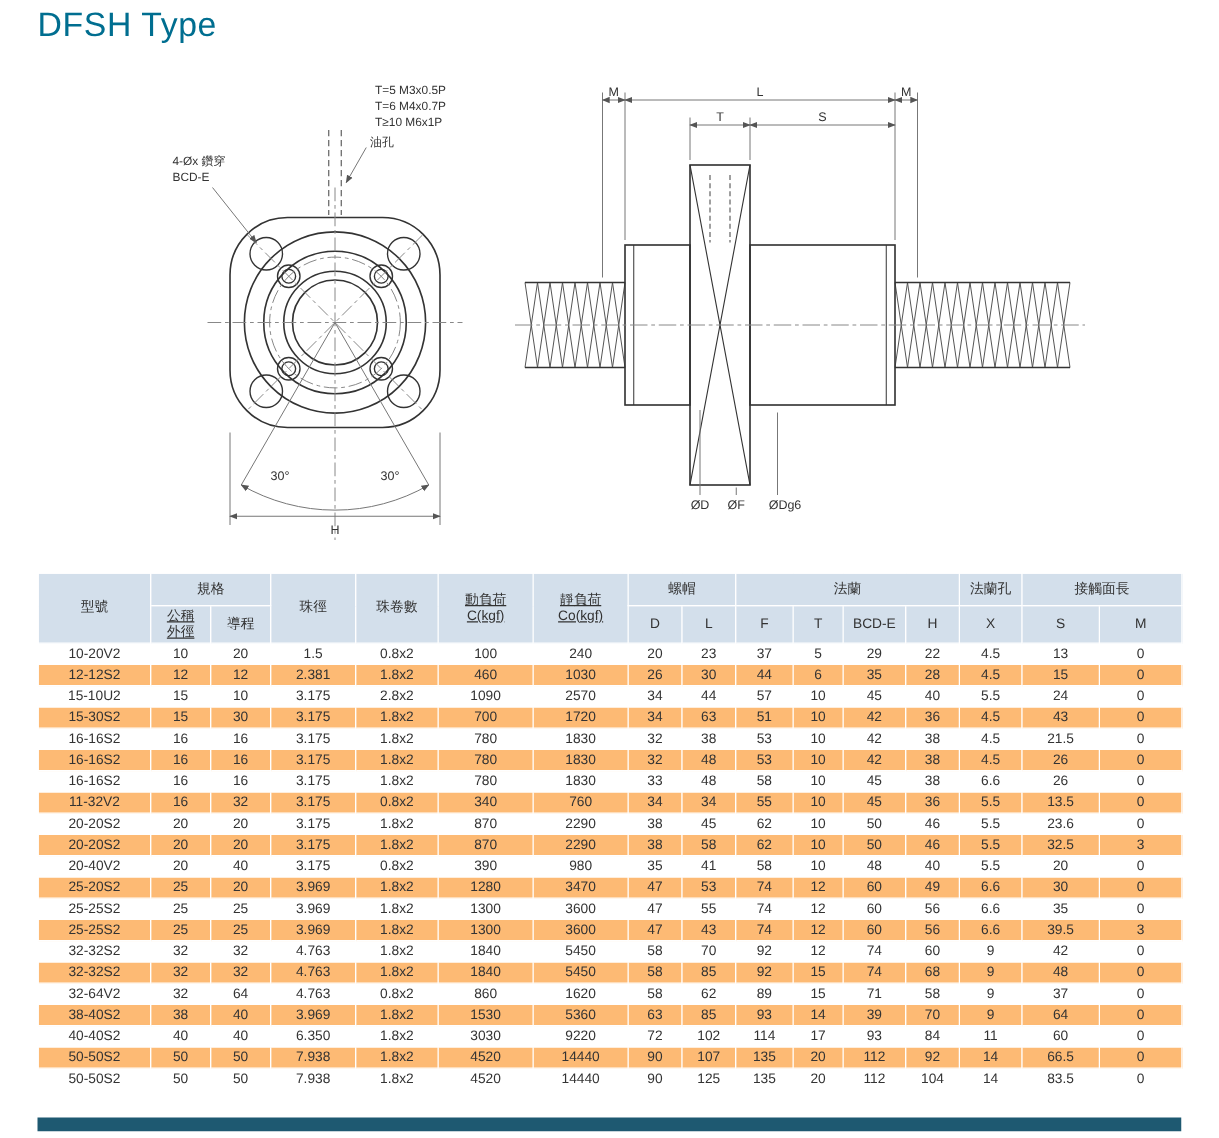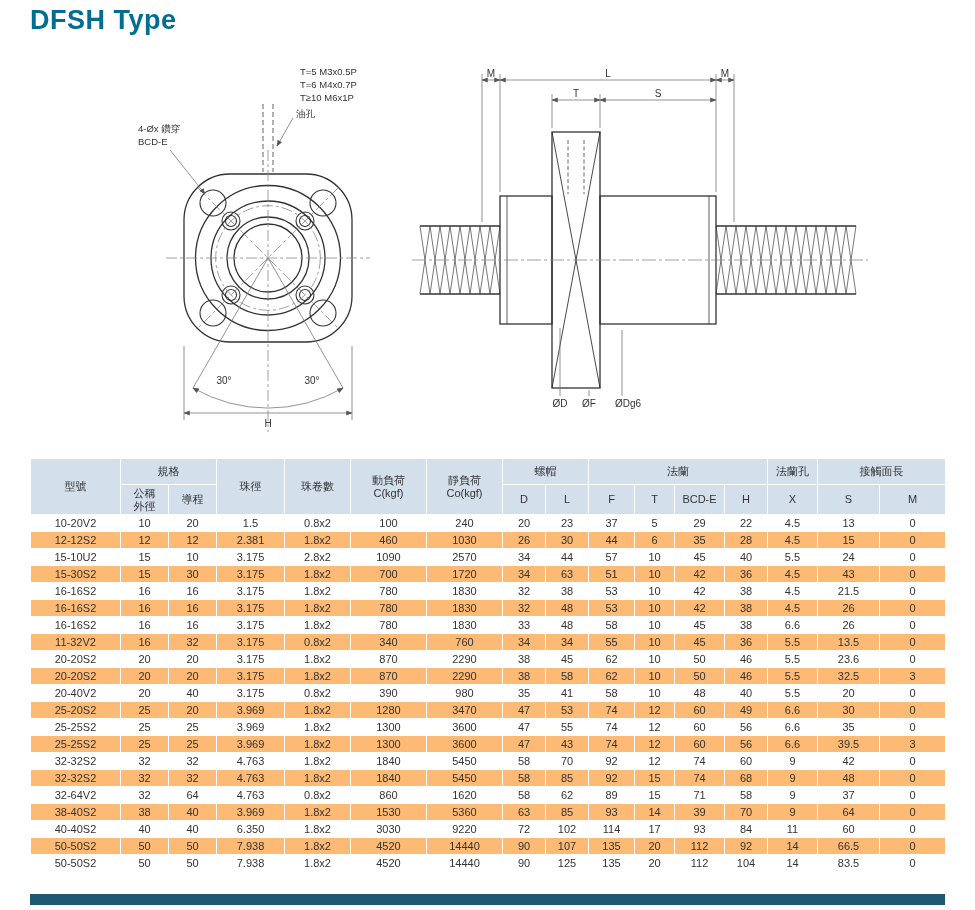--- a/index.html
+++ b/index.html
@@ -1,33 +1,33 @@
 <!DOCTYPE html>
 <html><head>
 <meta charset="utf-8">
 <style>
   * { margin:0; padding:0; box-sizing:border-box; }
   html,body { background:#ffffff; }
   .page { position:relative; width:975px; height:910px; background:#ffffff;
           font-family:"Liberation Sans","DejaVu Sans",sans-serif; overflow:hidden; }
-  .title { position:absolute; left:30px; top:5px; font-size:27px; font-weight:700;
+  .title { position:absolute; left:30px; top:5px; font-size:27px; font-weight:400;
            color:#006e90; letter-spacing:.5px; }
   .drawing { position:absolute; left:0; top:40px; }
   svg text { font-family:"Liberation Sans","DejaVu Sans",sans-serif; fill:#333; font-size:10px; }
   svg text.note { font-size:9.5px; }
   .spec-table { position:absolute; left:30px; top:458px; width:915px; border-collapse:collapse;
                 table-layout:fixed; font-size:11px; color:#333; }
   .spec-table th, .spec-table td { border:1px solid #ffffff; text-align:center; vertical-align:middle;
                 font-weight:400; padding:0 2px; line-height:13px; }
   .spec-table thead th { background:#d3dfeb; }
   .spec-table thead tr:nth-child(1) { height:26px; }
   .spec-table thead tr:nth-child(2) { height:30px; }
   .spec-table tbody tr { height:17px; background:#ffffff; }
   .spec-table tbody tr.alt { background:#fdba74; }
-  .hdr2 div { line-height:13px; }
+  .hdr2 div { line-height:13px;text-decoration:underline; }
   .footer-bar { position:absolute; left:30px; top:894px; width:915px; height:11px; background:#1e5971; }
 </style>
 </head>
 <body>
 
 <div class="page">
 
   <div class="title">DFSH Type</div>
 
   <svg class="drawing" width="975" height="406" viewBox="0 40 975 406">

